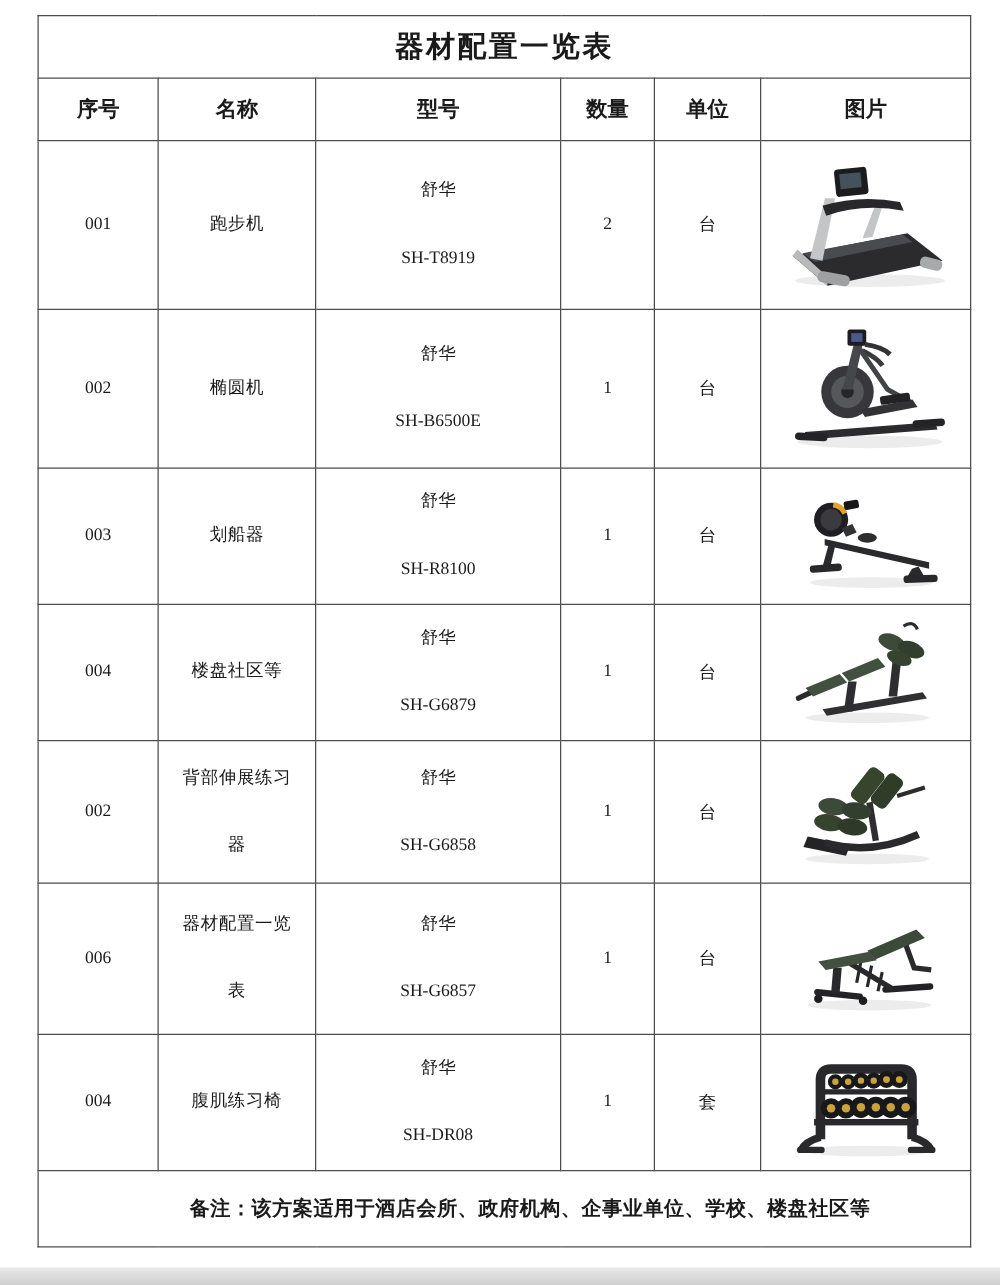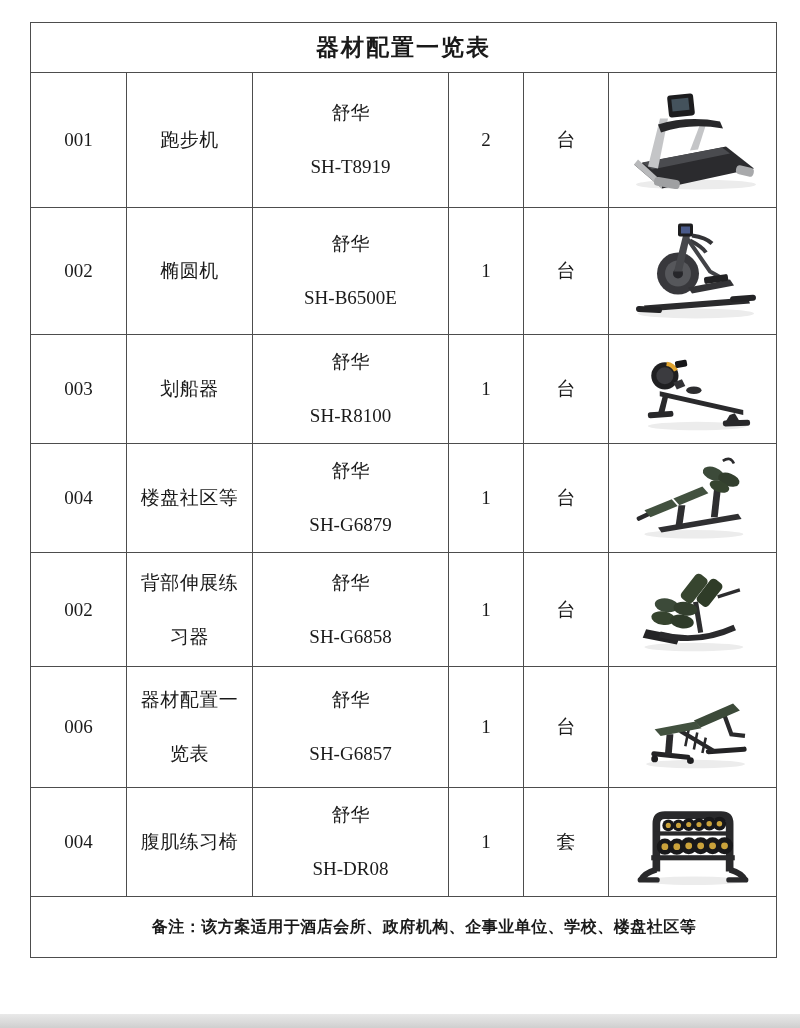--- a/index.html
+++ b/index.html
@@ -1,29 +1,29 @@
 <!DOCTYPE html>
 <html><head>
 <meta charset="utf-8">
 <style>
   html,body{margin:0;padding:0;background:#ffffff;}
   body{
     width:800px;height:1028px;position:relative;overflow:hidden;
     font-family:"Liberation Serif","DejaVu Serif",serif;color:#1a1a1a;
   }
-  .sheet{position:absolute;left:30px;top:22px;width:746px;}
+  .sheet{position:absolute;left:30px;top:12px;width:746px;}
   table.equip{border-collapse:collapse;width:100%;table-layout:fixed;}
   table.equip td,table.equip th{
     border:1px solid #4d4d4d;text-align:center;vertical-align:middle;
     padding:0;font-weight:normal;background:#fff;
   }
   tr.title-row td{height:49px;font-size:23px;font-weight:bold;letter-spacing:2px;}
   tr.header-row th{height:49px;font-size:17px;font-weight:bold;}
   tr.footer-row td{height:60px;font-size:16px;font-weight:bold;letter-spacing:.5px;padding-left:41px;}
-  td{font-size:19px;}
+  td{font-size:14px;}
   tr.r1 td{height:134px}
   tr.r2 td{height:126px}
   tr.r3 td{height:108px}
   tr.r4 td{height:107px}
   tr.r5 td{height:113px}
   tr.r6 td{height:120px}
   tr.r7 td{height:105px}
   .c-model .line{display:block;line-height:54px;}
   .name-text{display:inline-block;max-width:100px;line-height:54px;letter-spacing:.5px;text-align:center;}
   .img-holder{display:flex;align-items:center;justify-content:center;width:100%;height:100%;}
@@ -44,20 +44,28 @@
       <col style="width:96px">
         <col style="width:126px">
         <col style="width:196px">
       <col style="width:75px">
         <col style="width:85px">
         <col style="width:168px">
     </colgroup>
     <tbody id="table-body">
       <tr class="title-row">
         <td colspan="6">器材配置一览表</td>
+      </tr>
+      <tr class="header-row">
+        <th>序号</th>
+        <th>名称</th>
+        <th>型号</th>
+        <th>数量</th>
+        <th>单位</th>
+        <th>图片</th>
       </tr>
       <tr class="data-row r1">
     <td class="c-no"><span>001</span></td>
     <td class="c-name"><span class="name-text">跑步机</span></td>
     <td class="c-model">
       <span class="line">舒华</span>
       <span class="line">SH-T8919</span>
     </td>
     <td class="c-qty"><span>2</span></td>
     <td class="c-unit"><span>台</span></td>

